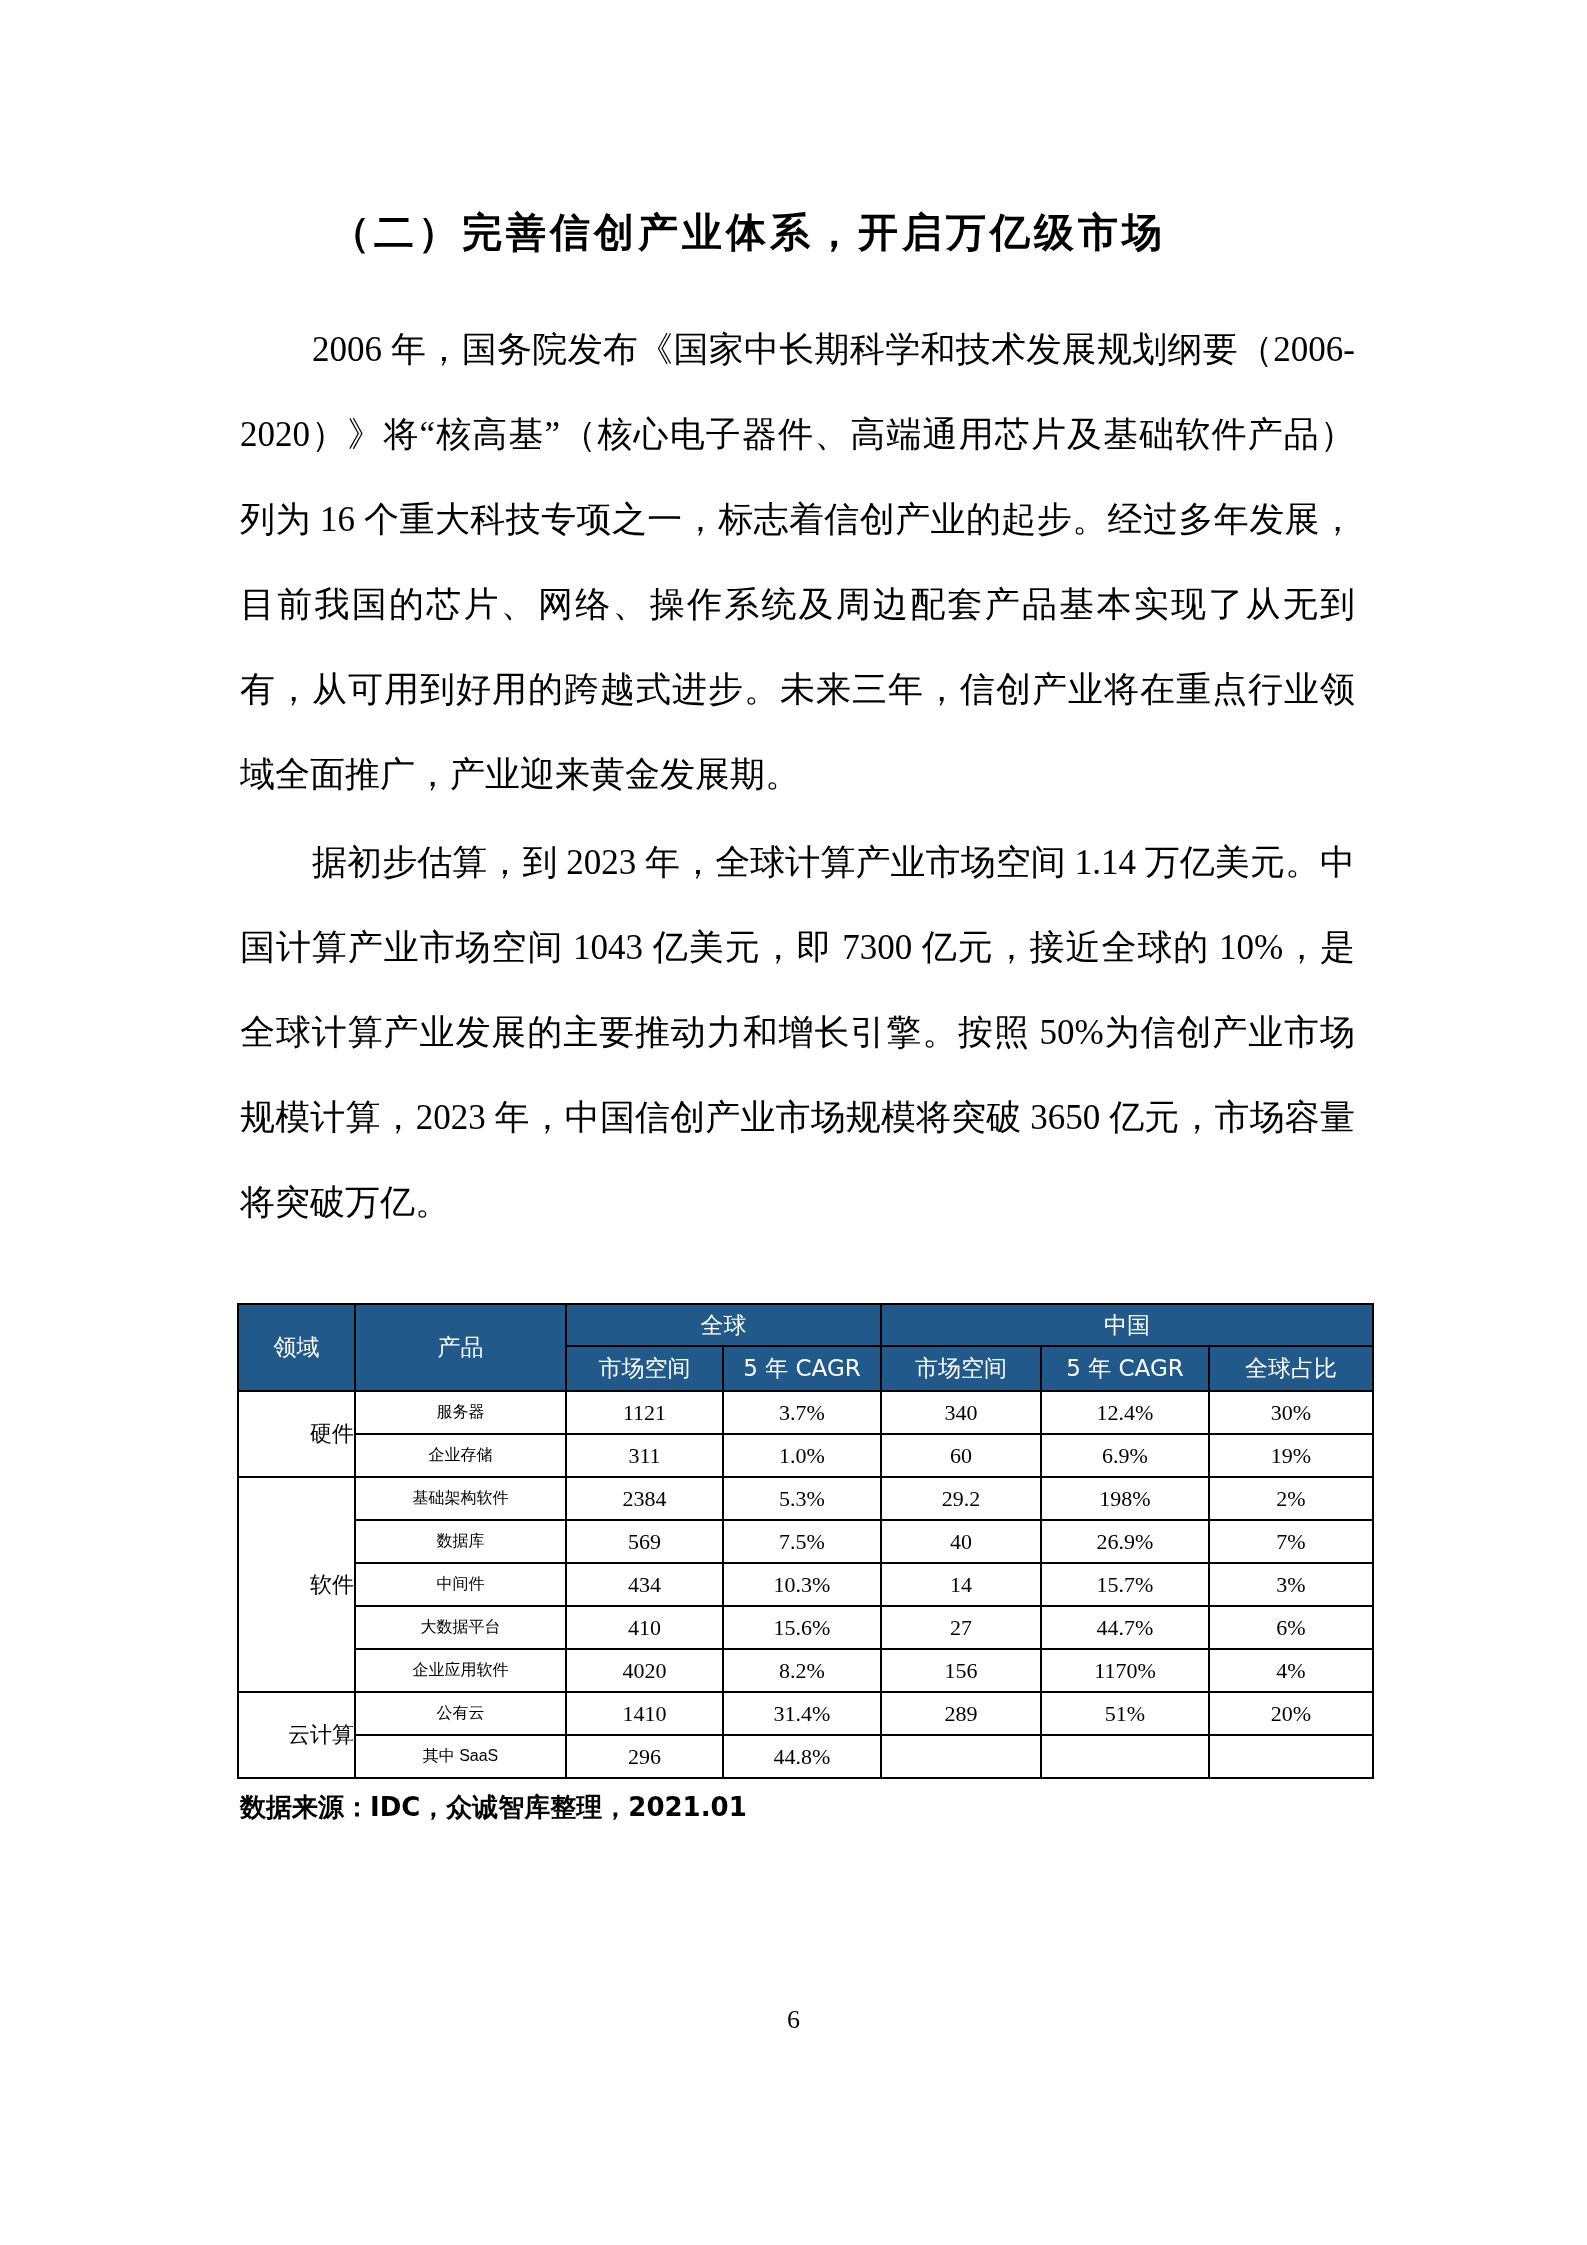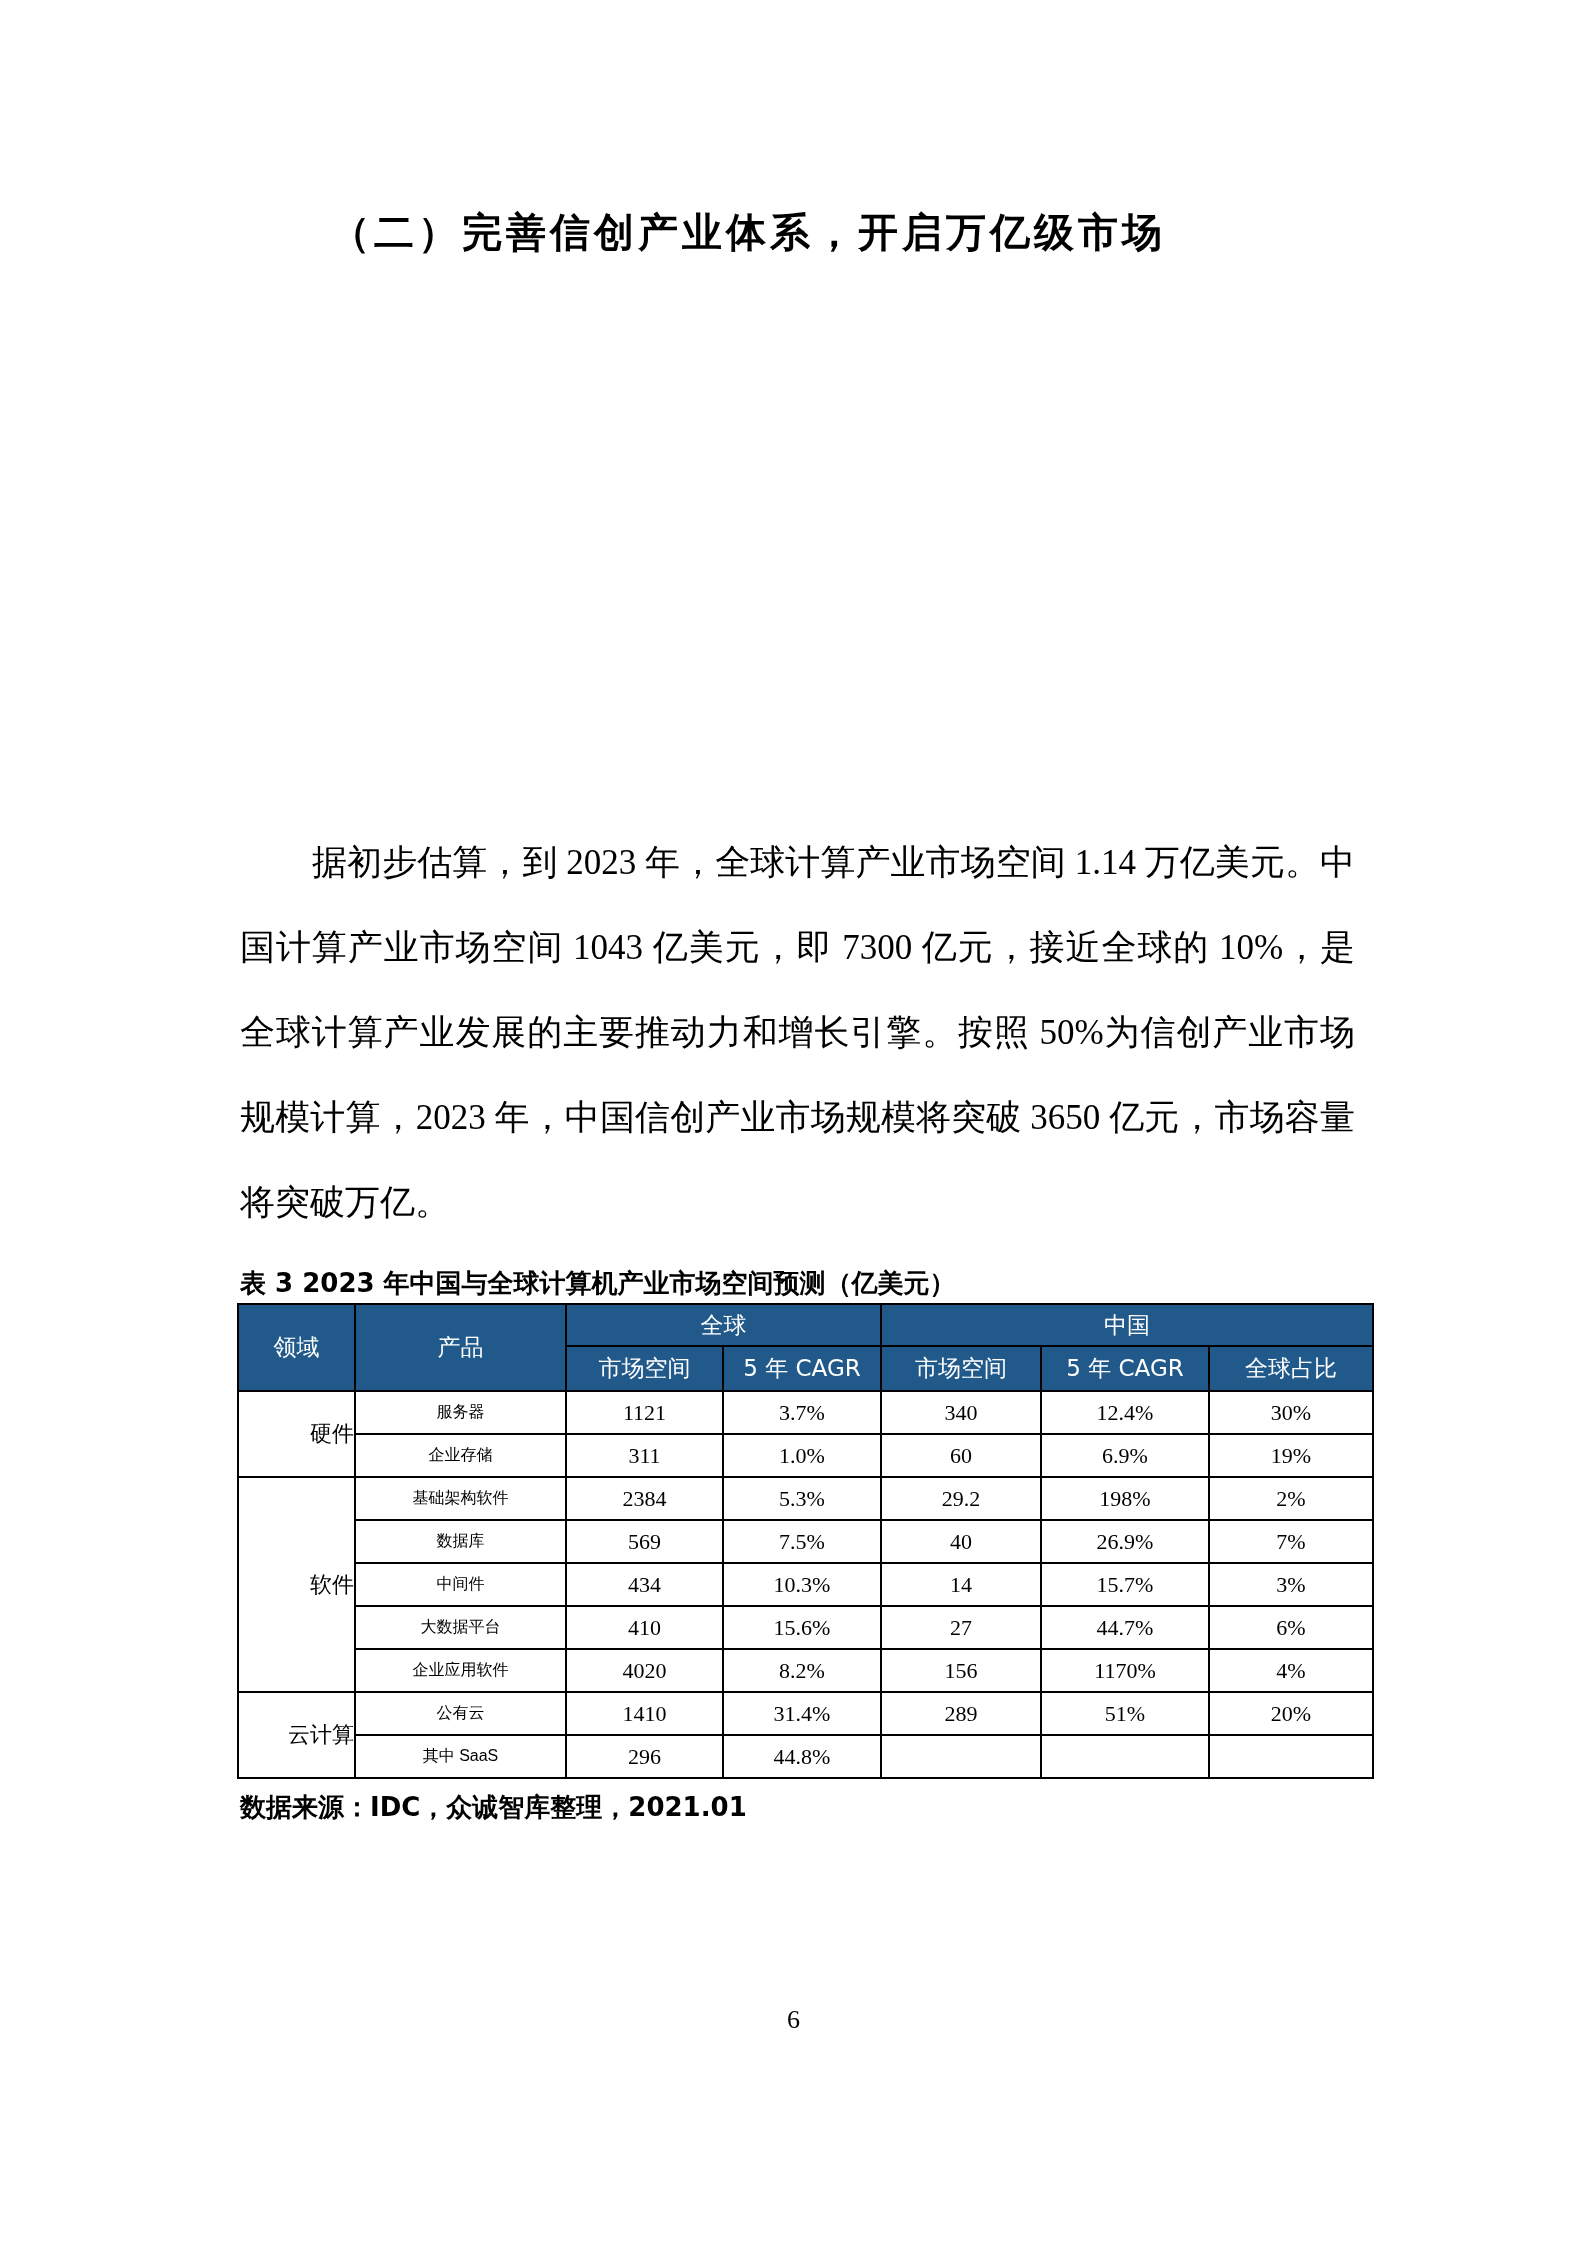--- a/index.html
+++ b/index.html
@@ -37,24 +37,24 @@
   .pagenum { position: absolute; left: 0; width: 1587px; top: 2005px; text-align: center;
              font-size: 26px; }
 </style>
 </head>
 <body>
 
 <div class="page">
 
   <div class="heading">（二）完善信创产业体系，开启万亿级市场</div>
 
+  <div class="para" id="p1"><span class="indent"></span><span>2006 年，国务院发布《国家中长期科学和技术发展规划纲要（2006-2020）》将“核高基”（核心电子器件、高端通用芯片及基础软件产品）列为 16 个重大科技专项之一，标志着信创产业的起步。经过多年发展，目前我国的芯片、网络、操作系统及周边配套产品基本实现了从无到有，从可用到好用的跨越式进步。未来三年，信创产业将在重点行业领域全面推广，产业迎来黄金发展期。</span></div>
 
   <div class="para" id="p2"><span class="indent"></span><span>据初步估算，到 2023 年，全球计算产业市场空间 1.14 万亿美元。中国计算产业市场空间 1043 亿美元，即 7300 亿元，接近全球的 10%，是全球计算产业发展的主要推动力和增长引擎。按照 50%为信创产业市场规模计算，2023 年，中国信创产业市场规模将突破 3650 亿元，市场容量将突破万亿。</span></div>
 
-  <div class="caption">表 3 2023 年中国与全球计算机产业市场空间预测（亿美元）</div>
 
   <table class="data">
     <colgroup>
       <col style="width:117px">
         <col style="width:211px">
         <col style="width:157px">
         <col style="width:158px">
       <col style="width:160px">
         <col style="width:168px">
         <col style="width:164px">

